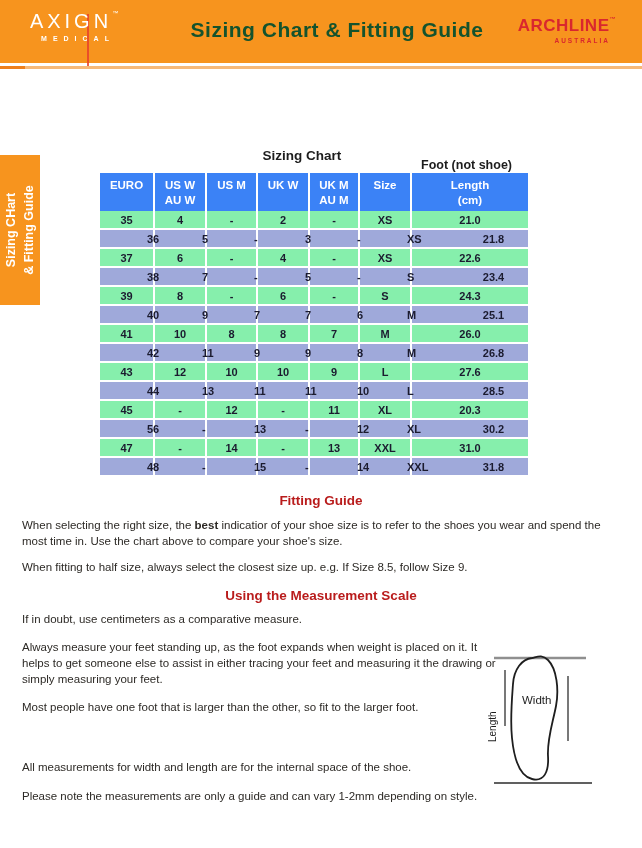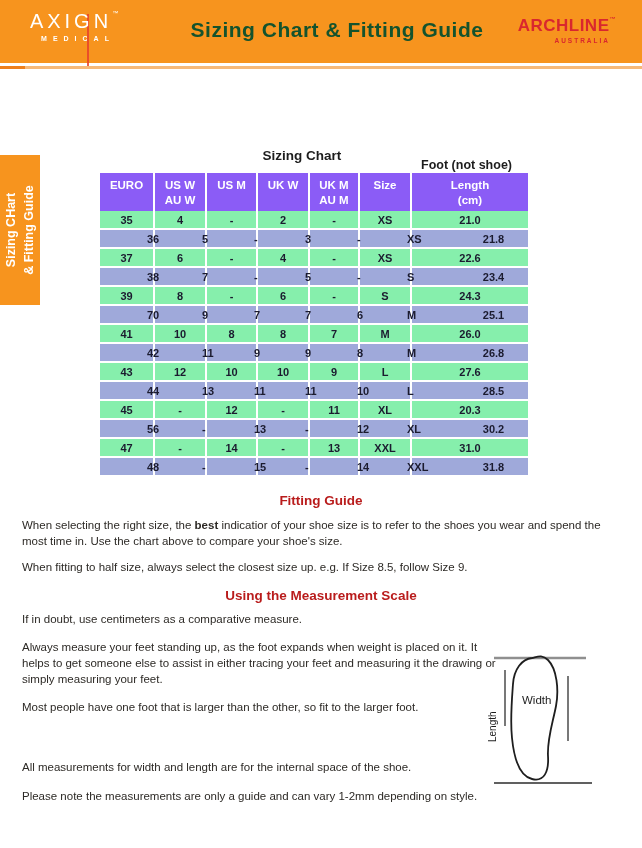--- a/index.html
+++ b/index.html
@@ -25,21 +25,21 @@
   
   .side-tab{position:absolute;left:0;top:155px;width:40px;height:150px;background:#F7941E;}
   .side-tab-text{position:absolute;left:50%;top:50%;transform:translate(-50%,-50%) rotate(-90deg);
     white-space:nowrap;color:#fff;font-weight:700;font-size:12.5px;text-align:center;line-height:1.4;}
   
   .table-wrap{position:absolute;left:100px;top:148px;width:430px;}
   .table-title{font-size:13.5px;font-weight:700;color:#1d1d1d;text-align:center;padding-right:26px;}
   .foot-note{position:absolute;right:18px;top:10px;font-size:12.5px;font-weight:700;color:#1d1d1d;}
   table.sizes{border-collapse:separate;border-spacing:0;width:430px;margin-top:10px;table-layout:fixed;}
   table.sizes th{
-    background:#8b5cf6;color:#fff;font-size:11.5px;font-weight:700;
+    background:#3b82f6;color:#fff;font-size:11.5px;font-weight:700;
     vertical-align:top;padding:5px 0 3px 0;line-height:1.3;text-align:center;
     border-right:2px solid #fff;height:30px;}
   table.sizes td{
     font-size:11px;font-weight:700;color:#1b1b2f;text-align:center;
     height:17px;border-bottom:2px solid #fff;border-right:2px solid #fff;padding:0;}
   tr.r-blue td{background:#86efac;}
   tr.r-lav td{background:#9FA9DA;padding-left:47px;}
   
   .sec-title{position:absolute;left:0;width:642px;text-align:center;font-size:13.5px;font-weight:700;color:#b91c1c;}
   .para{position:absolute;left:22px;font-size:11.5px;line-height:1.38;color:#2d2a26;}
@@ -154,21 +154,21 @@
         <tr class="r-blue">
           <td>39</td>
           <td>8</td>
           <td>-</td>
           <td>6</td>
           <td>-</td>
           <td>S</td>
           <td>24.3</td>
         </tr>
         <tr class="r-lav">
-          <td>70</td>
+          <td>40</td>
           <td>9</td>
           <td>7</td>
           <td>7</td>
           <td>6</td>
           <td>M</td>
           <td>25.1</td>
         </tr>
         <tr class="r-blue">
           <td>41</td>
           <td>10</td>

